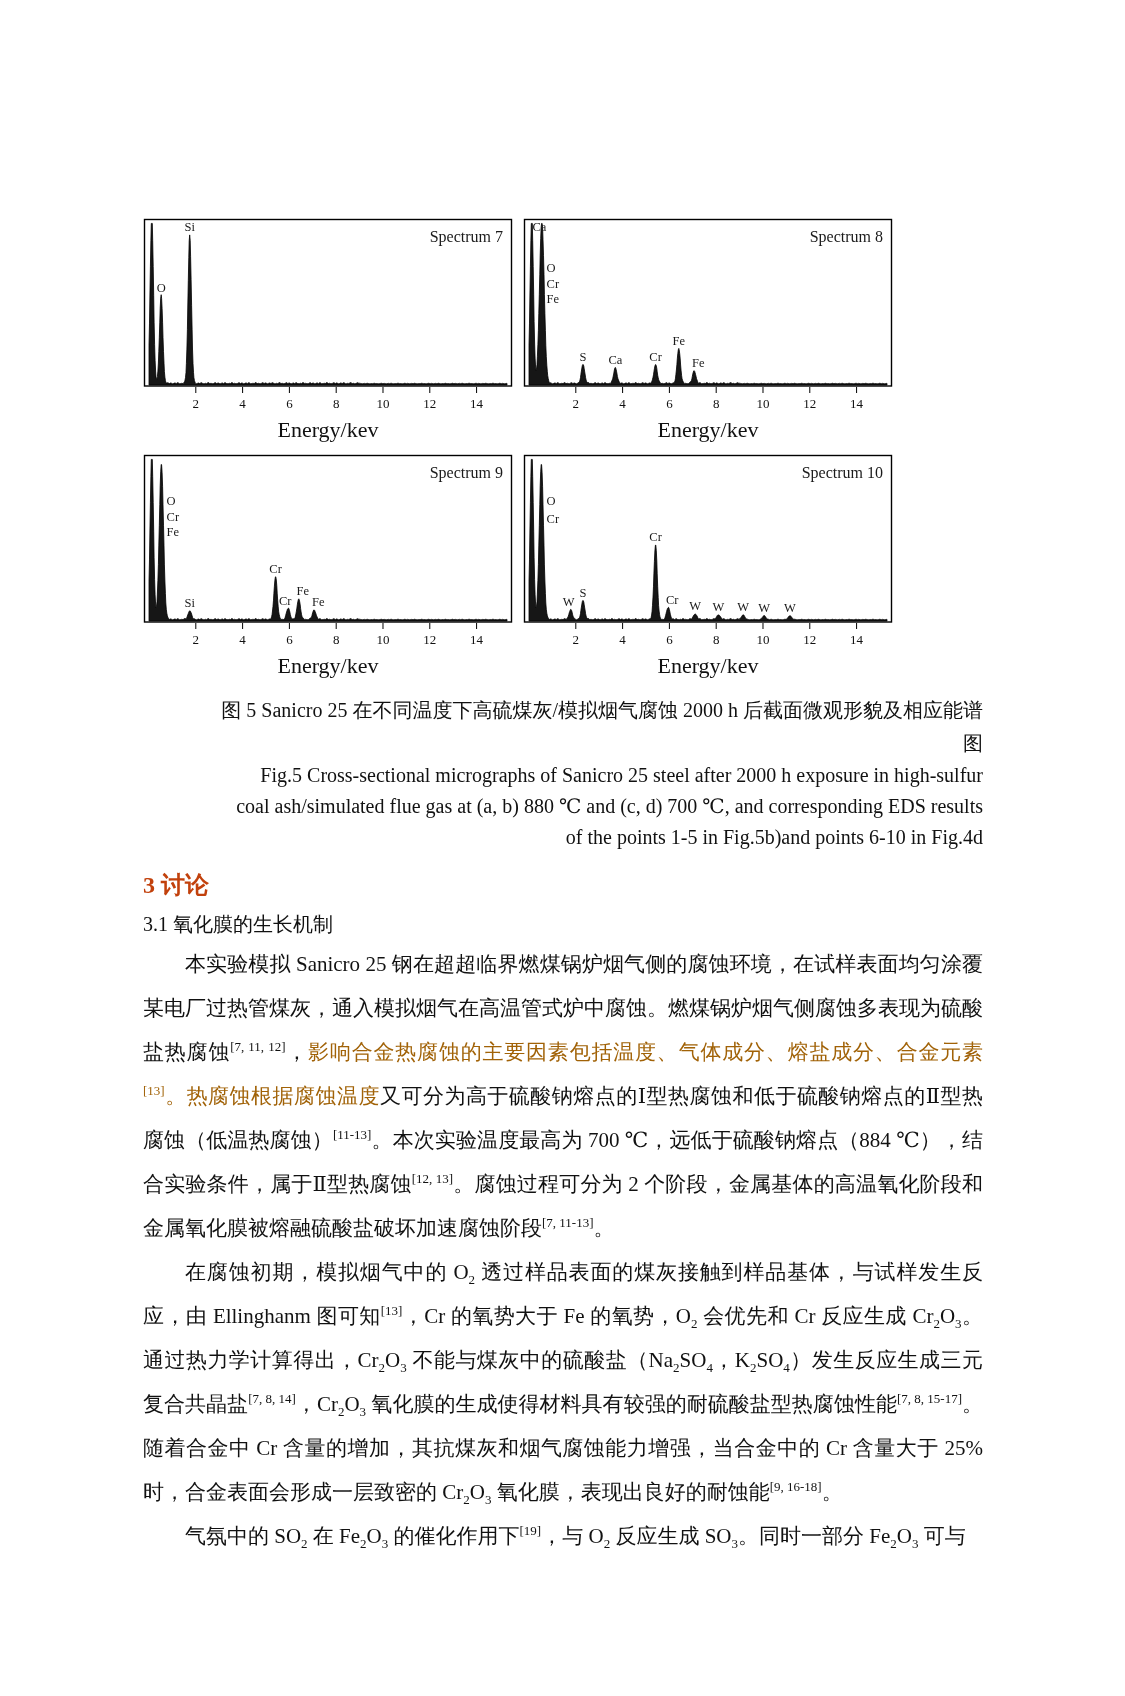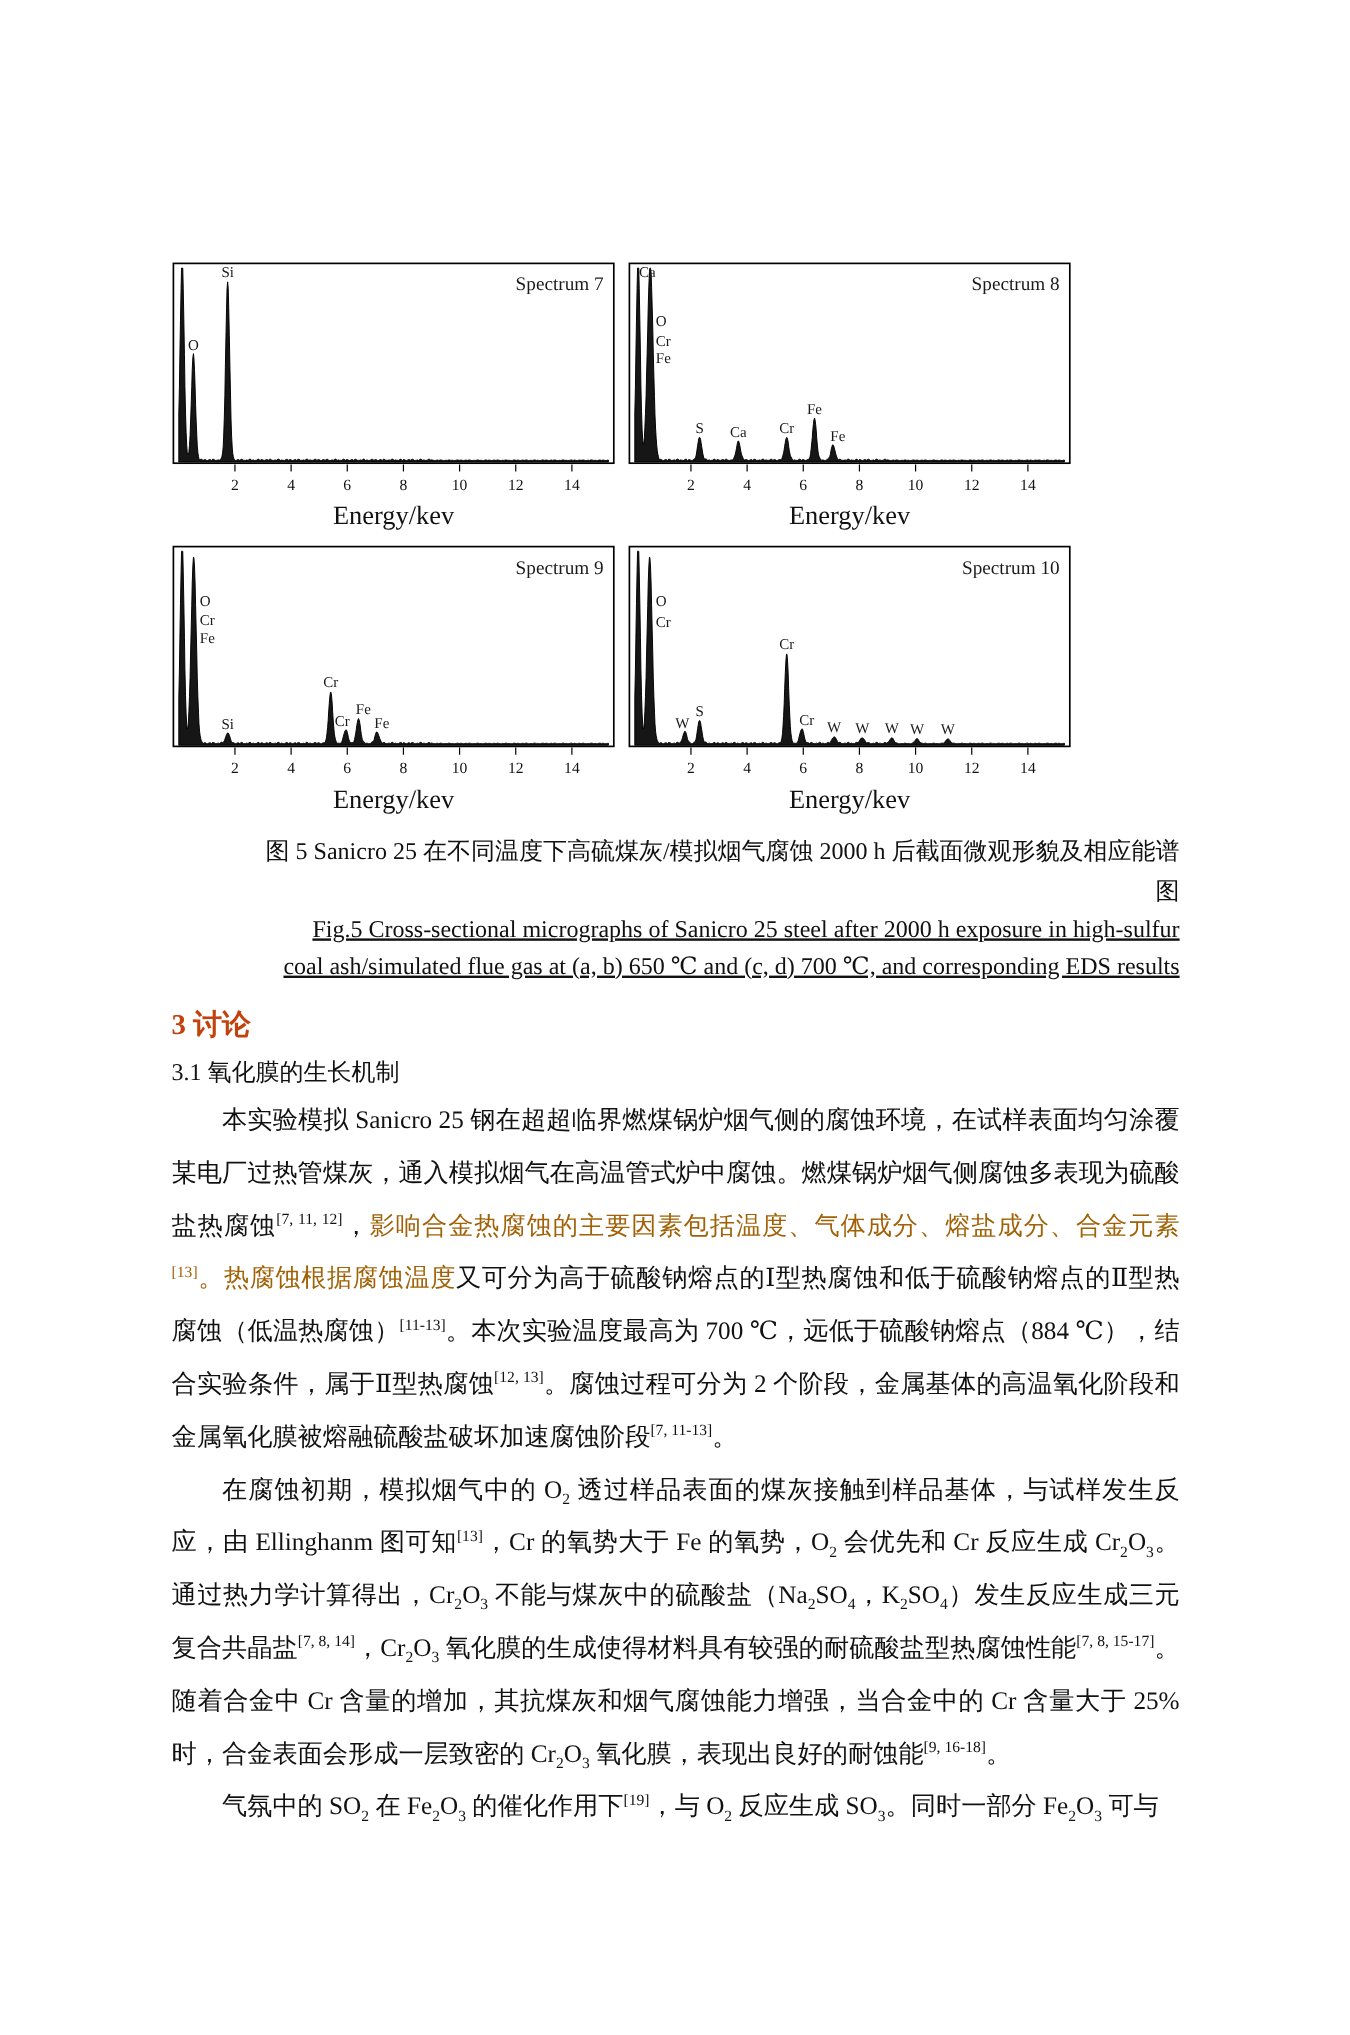--- a/index.html
+++ b/index.html
@@ -11,21 +11,21 @@
   .figure-grid{
     display:grid;grid-template-columns:370px 370px;column-gap:10px;row-gap:8px;
   }
   .panel{margin:0;display:flex;flex-direction:column;align-items:center;}
   .spectrum-svg{display:block;}
   .axis-label{
     font-size:22px;line-height:24px;margin-top:0;margin-bottom:4px;text-align:right;color:#111;
   }
   .caption{margin-top:12px;text-align:right;}
   .caption-zh div{font-size:20px;line-height:33px;color:#111;}
-  .caption-en div{font-size:20px;line-height:31px;color:#111;text-decoration:underline;}
+  .caption-en div{font-size:20px;line-height:31px;color:#111;}
   h2.sec{font-size:24px;font-weight:bold;margin:16px 0 6px 0;color:#c2410c;}
   h3.subsec{font-size:20px;font-weight:normal;margin:10px 0 4px 0;color:#111;}
   .body-para{
     font-size:21px;line-height:44px;text-align:justify;text-indent:2em;margin:0;color:#111;
   }
   .body-para sup{font-size:13px;line-height:0;vertical-align:super;}
   .body-para sub{font-size:13px;line-height:0;vertical-align:sub;}
   .red{color:#a16207;}
 </style>
 </head>
@@ -154,21 +154,22 @@
     </figure>
   </div>
 
   <div class="caption">
     <div class="caption-zh">
       <div>图 5 Sanicro 25 在不同温度下高硫煤灰/模拟烟气腐蚀 2000 h 后截面微观形貌及相应能谱</div>
       <div>图</div>
     </div>
     <div class="caption-en">
       <div>Fig.5 Cross-sectional micrographs of Sanicro 25 steel after 2000 h exposure in high-sulfur</div>
-      <div>coal ash/simulated flue gas at (a, b) 650 ℃ and (c, d) 700 ℃, and corresponding EDS results</div>
+      <div>coal ash/simulated flue gas at (a, b) 880 ℃ and (c, d) 700 ℃, and corresponding EDS results</div>
+      <div>of the points 1-5 in Fig.5b)and points 6-10 in Fig.4d</div>
     </div>
   </div>
 
   <h2 class="sec">3 讨论</h2>
   <h3 class="subsec">3.1 氧化膜的生长机制</h3>
 
   <div id="paragraphs">
       <p class="body-para"><span>本实验模拟 Sanicro 25 钢在超超临界燃煤锅炉烟气侧的腐蚀环境，在试样表面均匀涂覆某电厂过热管煤灰，通入模拟烟气在高温管式炉中腐蚀。燃煤锅炉烟气侧腐蚀多表现为硫酸盐热腐蚀</span><sup>[7, 11, 12]</sup><span>，</span><span class="red">影响合金热腐蚀的主要因素包括温度、气体成分、熔盐成分、合金元素</span><sup class="red">[13]</sup><span class="red">。热腐蚀根据腐蚀温度</span><span>又可分为高于硫酸钠熔点的Ⅰ型热腐蚀和低于硫酸钠熔点的Ⅱ型热腐蚀（低温热腐蚀）</span><sup>[11-13]</sup><span>。本次实验温度最高为 700 ℃，远低于硫酸钠熔点（884 ℃），结合实验条件，属于Ⅱ型热腐蚀</span><sup>[12, 13]</sup><span>。腐蚀过程可分为 2 个阶段，金属基体的高温氧化阶段和金属氧化膜被熔融硫酸盐破坏加速腐蚀阶段</span><sup>[7, 11-13]</sup><span>。</span></p>
       <p class="body-para"><span>在腐蚀初期，模拟烟气中的 O</span><sub>2</sub><span> 透过样品表面的煤灰接触到样品基体，与试样发生反应，由 Ellinghanm 图可知</span><sup>[13]</sup><span>，Cr 的氧势大于 Fe 的氧势，O</span><sub>2</sub><span> 会优先和 Cr 反应生成 Cr</span><sub>2</sub><span>O</span><sub>3</sub><span>。通过热力学计算得出，Cr</span><sub>2</sub><span>O</span><sub>3</sub><span> 不能与煤灰中的硫酸盐（Na</span><sub>2</sub><span>SO</span><sub>4</sub><span>，K</span><sub>2</sub><span>SO</span><sub>4</sub><span>）发生反应生成三元复合共晶盐</span><sup>[7, 8, 14]</sup><span>，Cr</span><sub>2</sub><span>O</span><sub>3</sub><span> 氧化膜的生成使得材料具有较强的耐硫酸盐型热腐蚀性能</span><sup>[7, 8, 15-17]</sup><span>。随着合金中 Cr 含量的增加，其抗煤灰和烟气腐蚀能力增强，当合金中的 Cr 含量大于 25%时，合金表面会形成一层致密的 Cr</span><sub>2</sub><span>O</span><sub>3</sub><span> 氧化膜，表现出良好的耐蚀能</span><sup>[9, 16-18]</sup><span>。</span></p>
       <p class="body-para"><span>气氛中的 SO</span><sub>2</sub><span> 在 Fe</span><sub>2</sub><span>O</span><sub>3</sub><span> 的催化作用下</span><sup>[19]</sup><span>，与 O</span><sub>2</sub><span> 反应生成 SO</span><sub>3</sub><span>。同时一部分 Fe</span><sub>2</sub><span>O</span><sub>3</sub><span> 可与</span></p>

